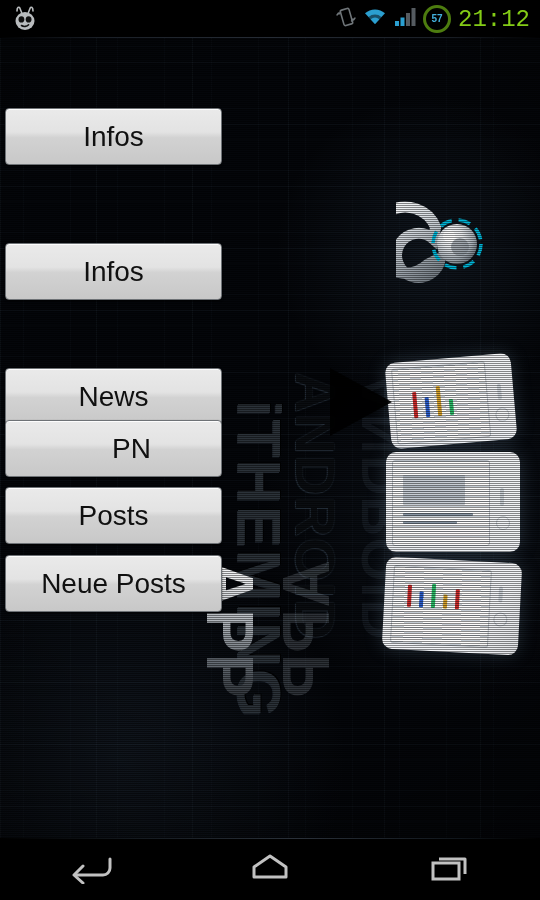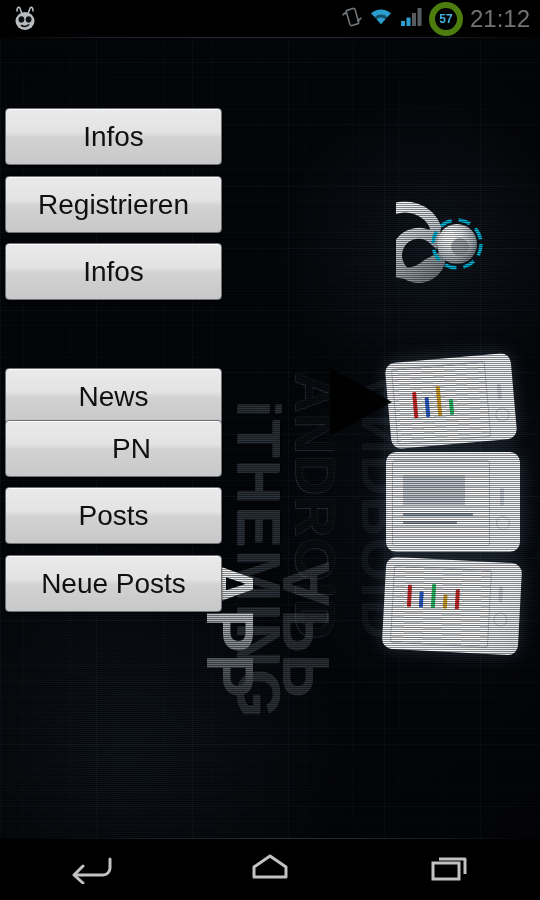--- a/index.html
+++ b/index.html
@@ -47,32 +47,32 @@
     position: relative;
   }
   .status-right {
     margin-left: auto;
     margin-right: 10px;
     display: flex;
     align-items: center;
     gap: 7px;
   }
   .status-clock {
-    color: #737373;
+    color: #84cc16;
     font-size: 24px;
     letter-spacing: 0px;
-    font-family: Liberation Sans, sans-serif;
+    font-family: Liberation Mono, monospace;
     text-align: right;
   }
   .batt-circle {
     width: 22px; height: 22px;
     border-radius: 50%;
-    border: 6px solid #4d7c0f;
+    border: 3px solid #4d7c0f;
     color: #43b0dd;
-    font-size: 12px;
+    font-size: 10px;
     display: flex;
     align-items: center;
     justify-content: center;
     font-weight: bold;
     line-height: 1;
   }
 
   
   #bg-art {
     position: absolute;
@@ -433,23 +433,20 @@
 
       <span class="status-clock">21:12</span>
     </div>
   </div>
 
   <div id="button-panel">
 
     <div class="btn" style="top:108px;">
       <span class="btn-label">Infos</span>
     </div>
-    <div class="btn" style="top:176px;">
-      <span class="btn-label">Registrieren</span>
-    </div>
     <div class="btn" style="top:243px;">
       <span class="btn-label">Infos</span>
     </div>
 
     <div class="btn" style="top:368px;">
       <span class="btn-label">News</span>
     </div>
     <div class="btn" style="top:420px;padding-left:36px;">
       <span class="btn-label">PN</span>
     </div>

